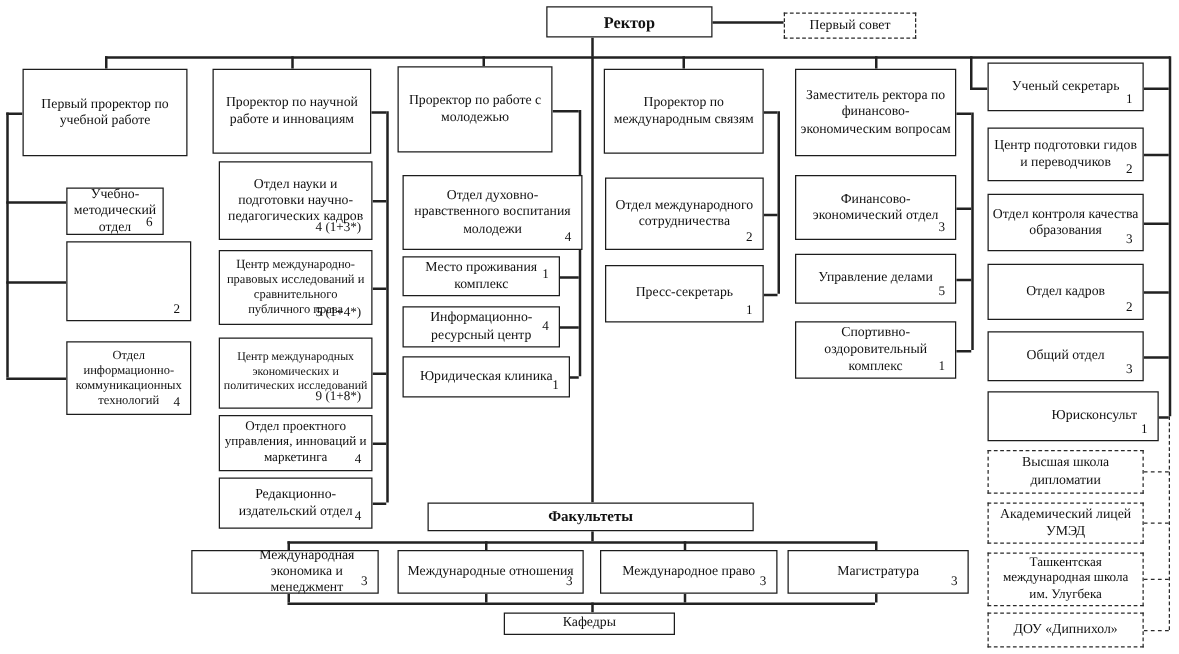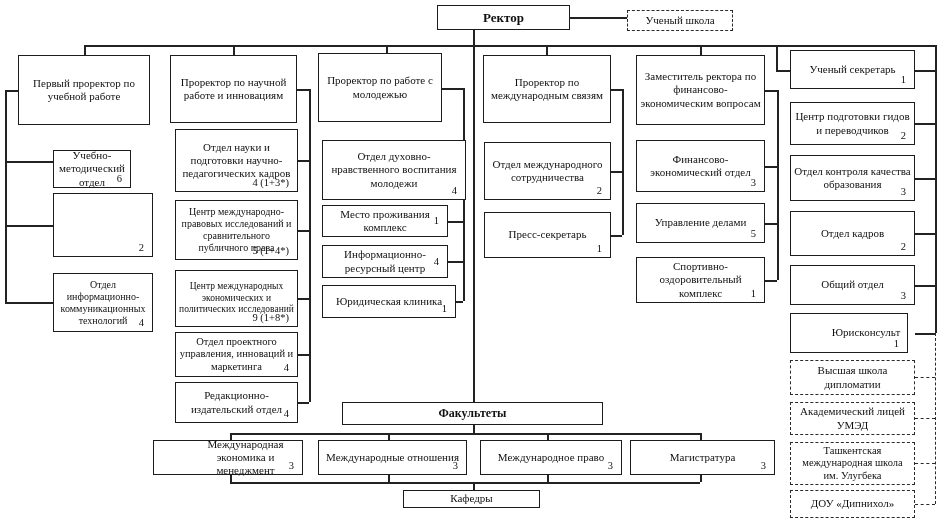--- a/index.html
+++ b/index.html
@@ -89,21 +89,21 @@
     <div class="line" style="left: 230px; top: 482px; width: 470px; height: 1.5px;"></div>
     <div class="line" style="left: 230px; top: 475px; width: 1.5px; height: 7px;"></div>
     <div class="line" style="left: 388px; top: 475px; width: 1.5px; height: 7px;"></div>
     <div class="line" style="left: 547px; top: 475px; width: 1.5px; height: 7px;"></div>
     <div class="line" style="left: 700px; top: 475px; width: 1.5px; height: 7px;"></div>
     <div class="line" style="left: 473px; top: 482px; width: 1.5px; height: 8px;"></div>
     <div class="box boldbox" style="left: 406px; top: 5px; width: 133px; height: 25px; margin-left: 31px;">
       <span>Ректор</span>
     </div>
     <div class="box dashedbox" style="left: 627px; top: 10px; width: 106px; height: 21px;">
-      <span>Ученый школа</span>
+      <span>Первый совет</span>
     </div>
     <div class="box" style="left: 18px; top: 55px; width: 132px; height: 70px;">
       <span>Первый проректор по учебной работе</span>
     </div>
     <div class="box" style="left: 53px; top: 150px; width: 78px; height: 38px;">
       <span>Учебно-методический отдел</span>
       <span class="count br">6</span>
     </div>
     <div class="box" style="left: 53px; top: 193px; width: 100px; height: 64px; font-size: 9.5px;">
       <span class="count br">2</span>
@@ -193,21 +193,21 @@
       <span class="count br">3</span>
     </div>
     <div class="box" style="left: 790px; top: 211px; width: 125px; height: 45px;">
       <span>Отдел кадров</span>
       <span class="count br">2</span>
     </div>
     <div class="box" style="left: 790px; top: 265px; width: 125px; height: 40px;">
       <span>Общий отдел</span>
       <span class="count br">3</span>
     </div>
-    <div class="box" style="left: 790px; top: 313px; width: 118px; height: 40px; padding-left: 37px;">
+    <div class="box" style="left: 790px; top: 313px; width: 137px; height: 40px; padding-left: 37px;">
       <span>Юрисконсульт</span>
       <span class="count br">1</span>
     </div>
     <div class="box dashedbox" style="left: 790px; top: 360px; width: 125px; height: 35px;">
       <span>Высшая школа дипломатии</span>
     </div>
     <div class="box dashedbox" style="left: 790px; top: 402px; width: 125px; height: 33px;">
       <span>Академический лицей УМЭД</span>
     </div>
     <div class="box dashedbox" style="left: 790px; top: 442px; width: 125px; height: 43px; font-size: 10.5px;">

